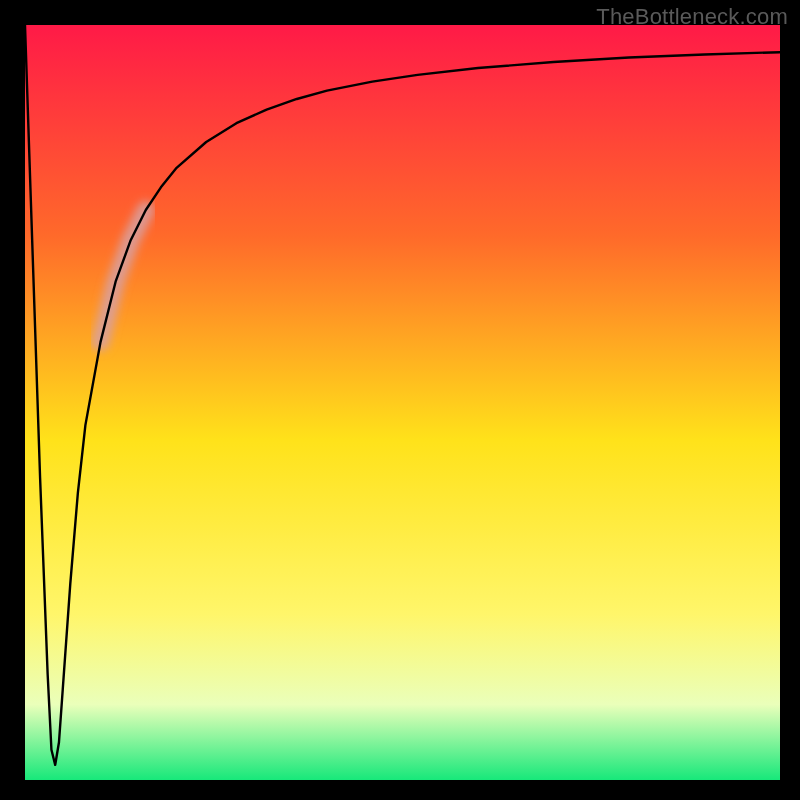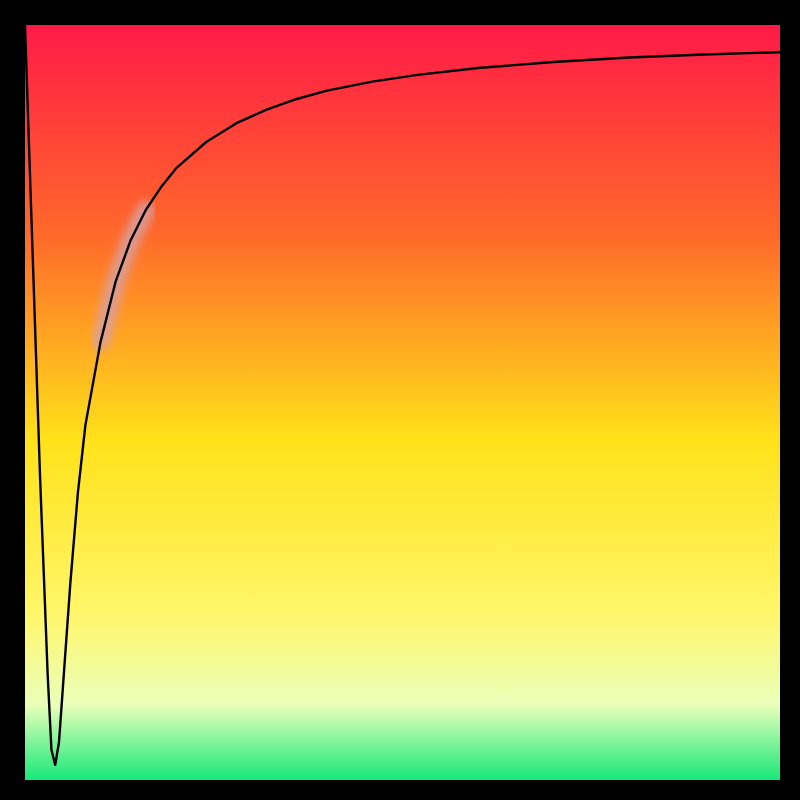--- a/index.html
+++ b/index.html
@@ -34,20 +34,21 @@
     top: 25px;
     width: 755px;
     height: 755px;
   }
   svg { display: block; }
 </style>
 </head>
 <body>
 
 <div class="frame">
+  <div class="watermark">TheBottleneck.com</div>
 
   <div class="plot-wrap">
     <svg id="chart-svg" width="755" height="755" viewBox="0 0 755 755">
       <defs>
         <linearGradient id="bg-grad" x1="0" y1="0" x2="0" y2="1">
           <stop id="g0" offset="0%" stop-color="#ff1a47"></stop>
           <stop id="g1" offset="28%" stop-color="#ff6a2a"></stop>
           <stop id="g2" offset="55%" stop-color="#ffe21a"></stop>
           <stop id="g3" offset="78%" stop-color="#fff66a"></stop>
           <stop id="g4" offset="90%" stop-color="#eaffba"></stop>

